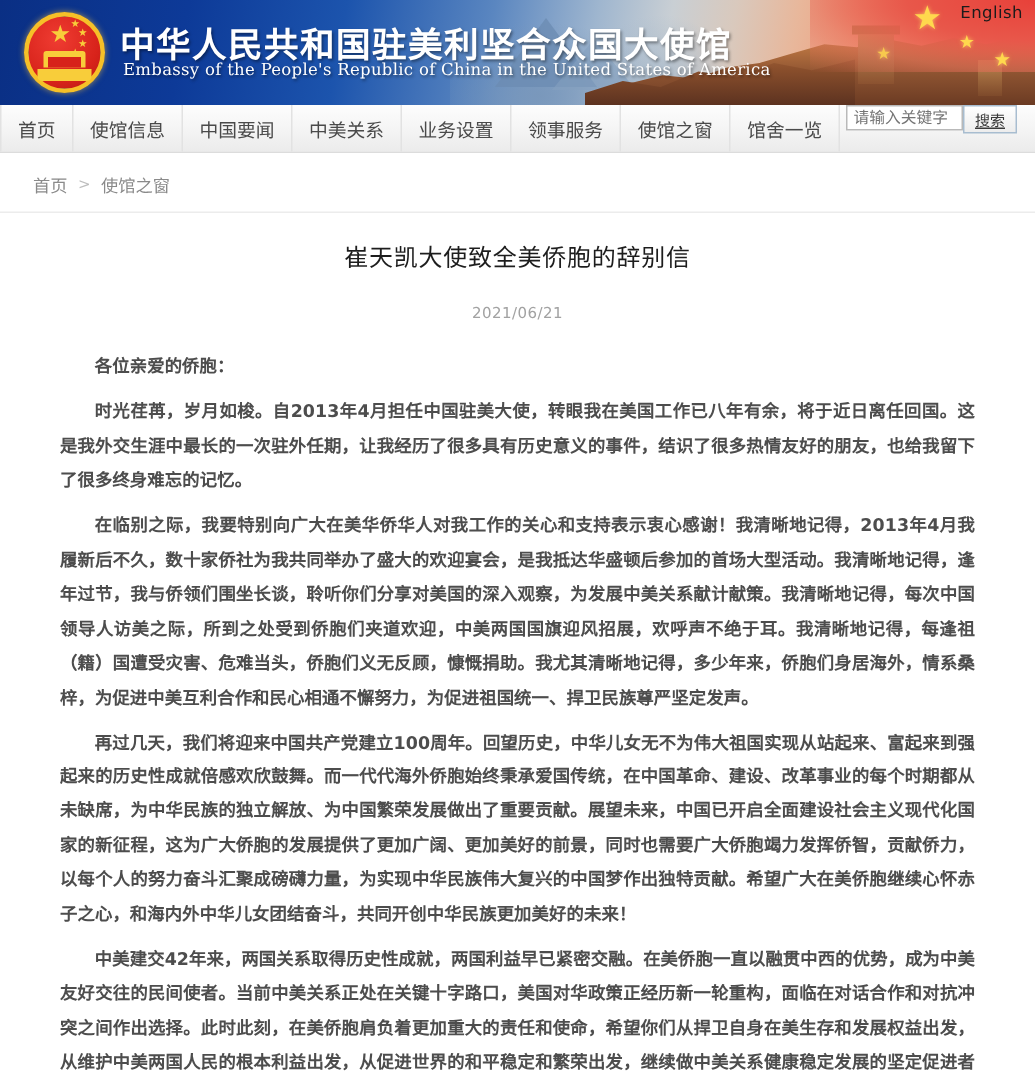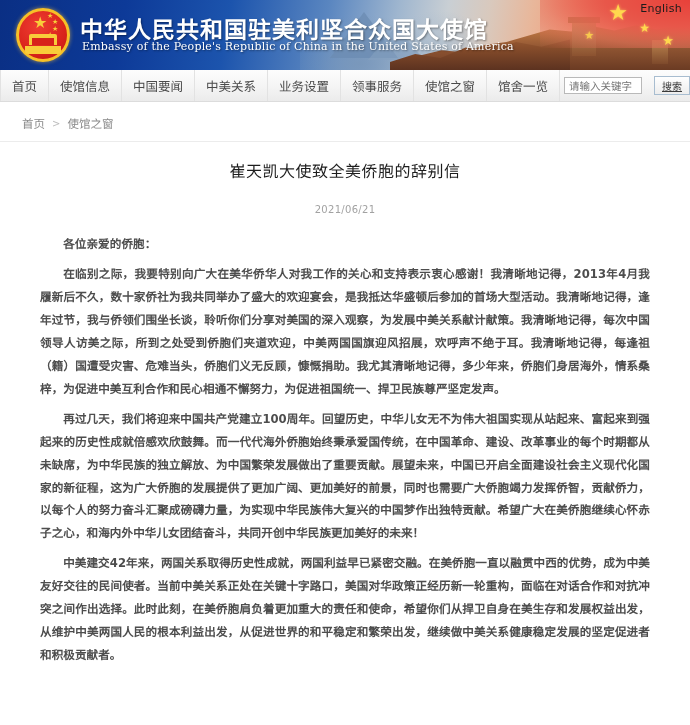--- a/index.html
+++ b/index.html
@@ -227,23 +227,22 @@
     border-right: 1px solid #e2e2e2;
     white-space: nowrap;
     cursor: pointer;
   }
   .nav-item:first-child { border-left: 1px solid #e2e2e2; }
 
   .nav-spacer { flex: 1; }
 
   .search-wrap {
     display: flex;
-    align-items: center;
-    gap: 12px;
-    padding-right: 0;
+    gap: 0;
+    padding-right: 12px;
   }
   .search-input {
     width: 78px;
     height: 17px;
     font-size: 10.5px;
     color: #8d8d8d;
     padding: 0 4px;
     border: 1px solid #b9b9b9;
     background: #fff;
     font-family: "DejaVu Sans", "Liberation Sans", sans-serif;
@@ -378,20 +377,21 @@
     <span class="crumb-sep">&gt;</span>
     <a href="#">使馆之窗</a>
   </div>
 
   <div class="article">
     <h1 class="article-title">崔天凯大使致全美侨胞的辞别信</h1>
     <div class="article-date">2021/06/21</div>
 
     <div class="article-body">
       <p class="indent">各位亲爱的侨胞：</p>
+      <p class="indent">时光荏苒，岁月如梭。自2013年4月担任中国驻美大使，转眼我在美国工作已八年有余，将于近日离任回国。这是我外交生涯中最长的一次驻外任期，让我经历了很多具有历史意义的事件，结识了很多热情友好的朋友，也给我留下了很多终身难忘的记忆。</p>
       <p class="indent">在临别之际，我要特别向广大在美华侨华人对我工作的关心和支持表示衷心感谢！我清晰地记得，2013年4月我履新后不久，数十家侨社为我共同举办了盛大的欢迎宴会，是我抵达华盛顿后参加的首场大型活动。我清晰地记得，逢年过节，我与侨领们围坐长谈，聆听你们分享对美国的深入观察，为发展中美关系献计献策。我清晰地记得，每次中国领导人访美之际，所到之处受到侨胞们夹道欢迎，中美两国国旗迎风招展，欢呼声不绝于耳。我清晰地记得，每逢祖（籍）国遭受灾害、危难当头，侨胞们义无反顾，慷慨捐助。我尤其清晰地记得，多少年来，侨胞们身居海外，情系桑梓，为促进中美互利合作和民心相通不懈努力，为促进祖国统一、捍卫民族尊严坚定发声。</p>
       <p class="indent">再过几天，我们将迎来中国共产党建立100周年。回望历史，中华儿女无不为伟大祖国实现从站起来、富起来到强起来的历史性成就倍感欢欣鼓舞。而一代代海外侨胞始终秉承爱国传统，在中国革命、建设、改革事业的每个时期都从未缺席，为中华民族的独立解放、为中国繁荣发展做出了重要贡献。展望未来，中国已开启全面建设社会主义现代化国家的新征程，这为广大侨胞的发展提供了更加广阔、更加美好的前景，同时也需要广大侨胞竭力发挥侨智，贡献侨力，以每个人的努力奋斗汇聚成磅礴力量，为实现中华民族伟大复兴的中国梦作出独特贡献。希望广大在美侨胞继续心怀赤子之心，和海内外中华儿女团结奋斗，共同开创中华民族更加美好的未来！</p>
       <p class="indent">中美建交42年来，两国关系取得历史性成就，两国利益早已紧密交融。在美侨胞一直以融贯中西的优势，成为中美友好交往的民间使者。当前中美关系正处在关键十字路口，美国对华政策正经历新一轮重构，面临在对话合作和对抗冲突之间作出选择。此时此刻，在美侨胞肩负着更加重大的责任和使命，希望你们从捍卫自身在美生存和发展权益出发，从维护中美两国人民的根本利益出发，从促进世界的和平稳定和繁荣出发，继续做中美关系健康稳定发展的坚定促进者和积极贡献者。</p>
 
     </div>
 
   </div>
 
 </div>
 

